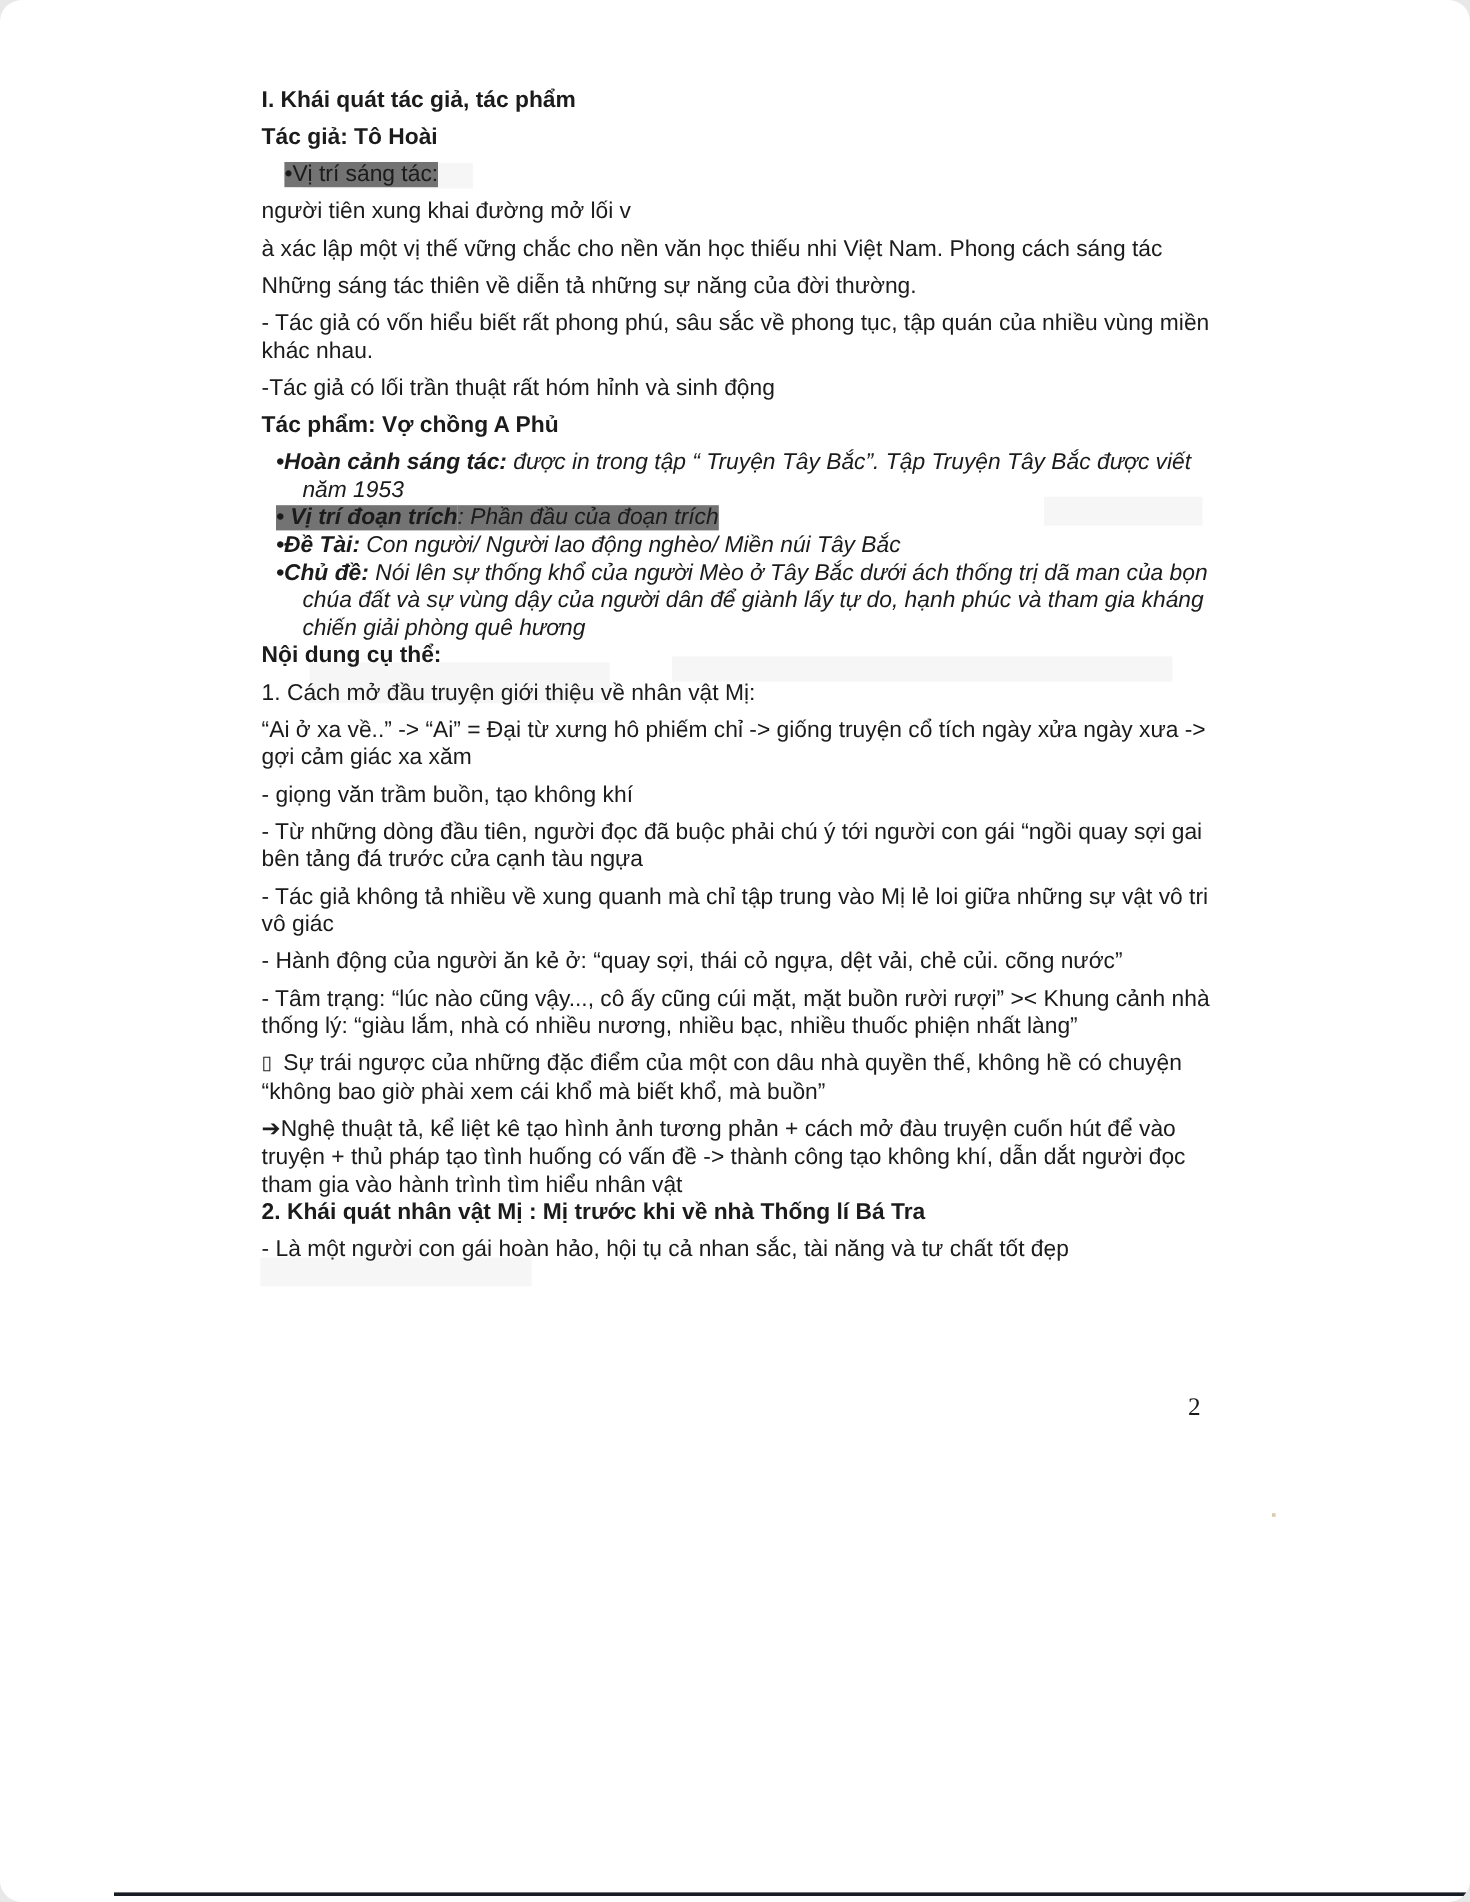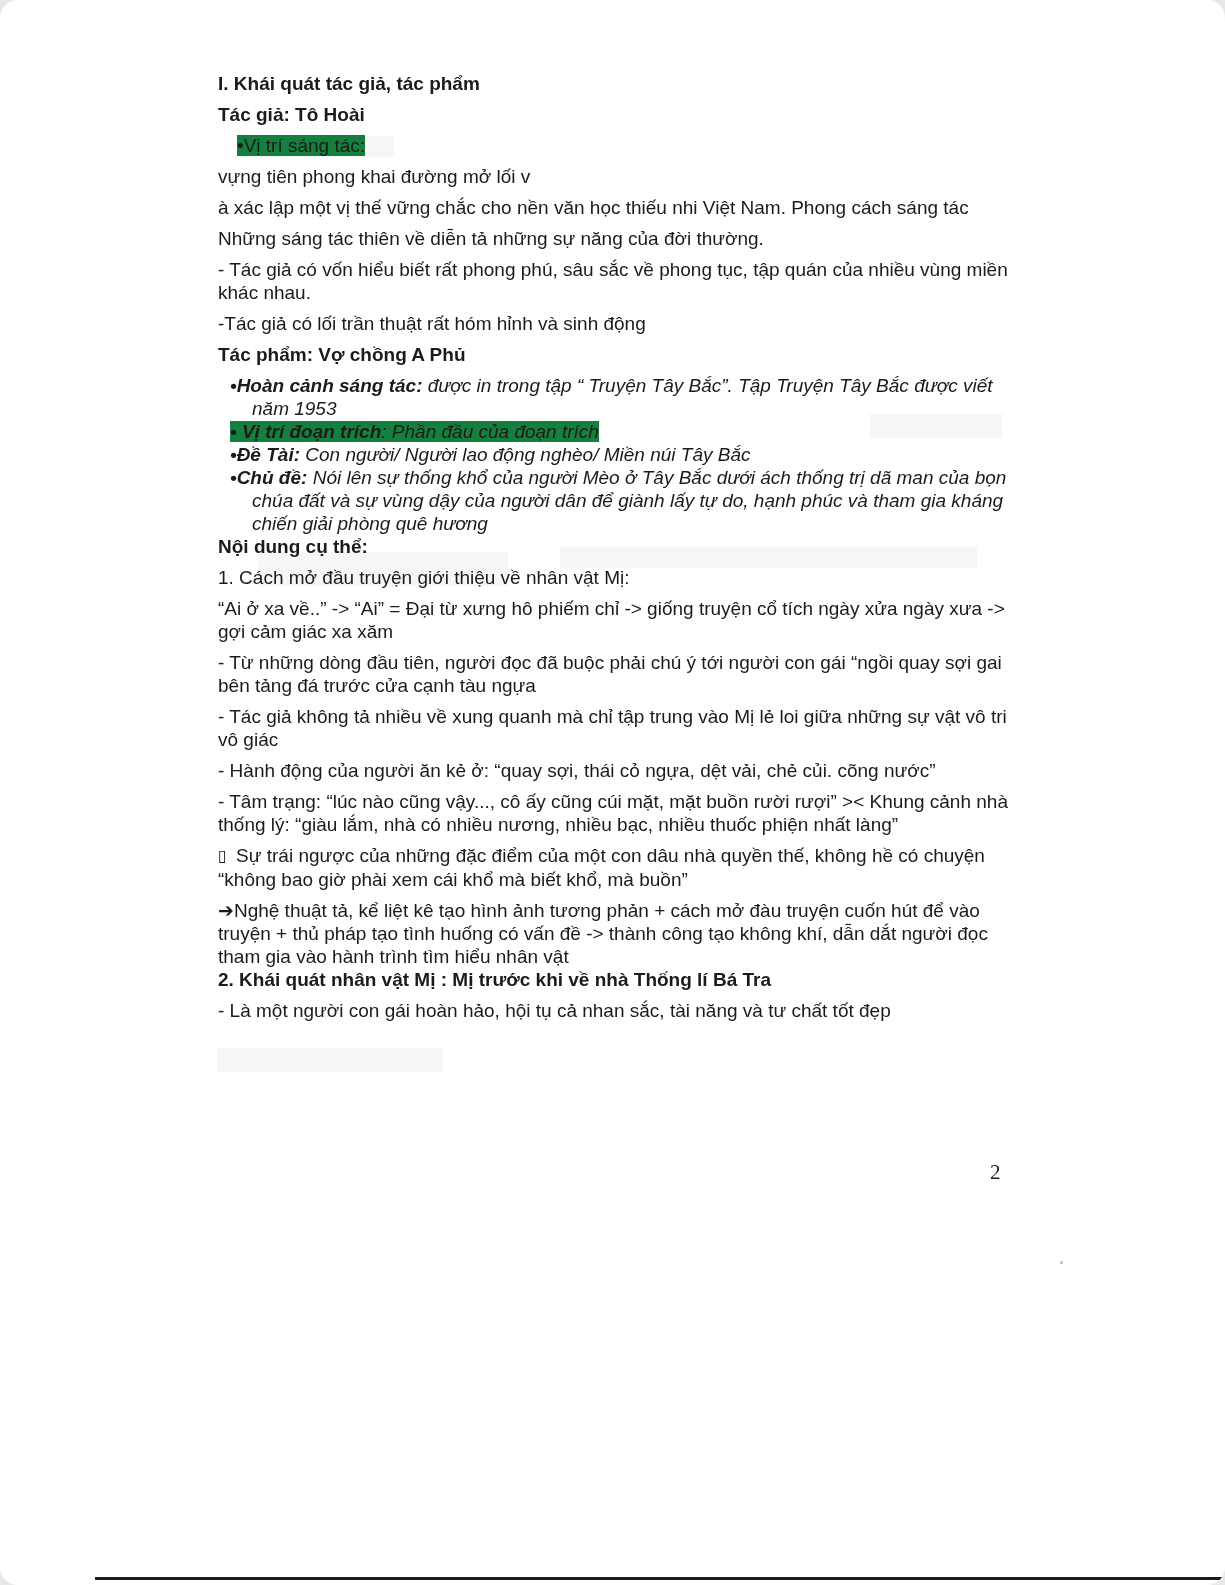--- a/index.html
+++ b/index.html
@@ -28,21 +28,21 @@
   .subhead{font-weight:bold;margin:0;}
   .bullet-line{margin:0 0 5px 0;padding-left:19px;}
   .tight{margin:0 0 6px 0;}
   .worklist{list-style:none;margin:2px 0 0 0;padding:0;}
   .worklist li{
     padding-left:34px;
     text-indent:-22px;
     margin:0;
     font-style:italic;
   }
-  .hl{background:#15803d;}
+  .hl{background:#737373;}
   .content-heading{font-weight:bold;margin:16px 0 8px 0;}
   .s1-heading{font-weight:normal;margin:0 0 9px 0;}
   .s2-heading{font-weight:bold;margin:47px 0 11px 0;}
   .marker-box{
     display:inline-block;
     font-size:16px;
     margin-right:4px;
     transform:translateY(-1px);
   }
   .marker-arrow{font-weight:bold;}
@@ -88,38 +88,39 @@
   <div class="artifact" style="left:258px;top:552px;width:250px;height:34px;"></div>
   <div class="artifact" style="left:217px;top:1048px;width:226px;height:24px;"></div>
 
   <div class="content">
 
     <p class="h1">I. Khái quát tác giả, tác phẩm</p>
 
     <p class="subhead">Tác giả: Tô Hoài</p>
     <p class="bullet-line"><span class="hl">•Vị trí sáng tác:</span></p>
 
-    <p class="tight">vựng tiên phong khai đường mở lối v</p>
+    <p class="tight">người tiên xung khai đường mở lối v</p>
     <p class="tight">à xác lập một vị thế vững chắc cho nền văn học thiếu nhi Việt Nam. Phong cách sáng tác</p>
     <p class="tight">Những sáng tác thiên về diễn tả những sự năng của đời thường.</p>
     <p>- Tác giả có vốn hiểu biết rất phong phú, sâu sắc về phong tục, tập quán của nhiều vùng miền khác nhau.</p>
     <p>-Tác giả có lối trần thuật rất hóm hỉnh và sinh động</p>
 
     <p class="subhead">Tác phẩm: Vợ chồng A Phủ</p>
     <ul class="worklist">
       <li><span class="b">•Hoàn cảnh sáng tác:</span><span> được in trong tập “ Truyện Tây Bắc”. Tập Truyện Tây Bắc được viết năm 1953</span></li>
       <li><span class="b hl">• Vị trí đoạn trích</span><span class="hl">: Phần đầu của đoạn trích</span></li>
       <li><span class="b">•Đề Tài:</span><span> Con người/ Người lao động nghèo/ Miền núi Tây Bắc</span></li>
       <li><span class="b">•Chủ đề:</span><span> Nói lên sự thống khổ của người Mèo ở Tây Bắc dưới ách thống trị dã man của bọn chúa đất và sự vùng dậy của người dân để giành lấy tự do, hạnh phúc và tham gia kháng chiến giải phòng quê hương</span></li>
     </ul>
 
     <p class="content-heading">Nội dung cụ thể:</p>
 
     <p class="s1-heading">1. Cách mở đầu truyện giới thiệu về nhân vật Mị:</p>
     <p>“Ai ở xa về..” -&gt; “Ai” = Đại từ xưng hô phiếm chỉ -&gt; giống truyện cổ tích ngày xửa ngày xưa -&gt; gợi cảm giác xa xăm</p>
+    <p>- giọng văn trầm buồn, tạo không khí</p>
     <p>- Từ những dòng đầu tiên, người đọc đã buộc phải chú ý tới người con gái “ngồi quay sợi gai bên tảng đá trước cửa cạnh tàu ngựa</p>
     <p>- Tác giả không tả nhiều về xung quanh mà chỉ tập trung vào Mị lẻ loi giữa những sự vật vô tri vô giác</p>
     <p>- Hành động của người ăn kẻ ở: “quay sợi, thái cỏ ngựa, dệt vải, chẻ củi. cõng nước”</p>
     <p>- Tâm trạng: “lúc nào cũng vậy..., cô ấy cũng cúi mặt, mặt buồn rười rượi” &gt;&lt; Khung cảnh nhà thống lý: “giàu lắm, nhà có nhiều nương, nhiều bạc, nhiều thuốc phiện nhất làng”</p>
     <p><span class="marker-box">▯</span><span> Sự trái ngược của những đặc điểm của một con dâu nhà quyền thế, không hề có chuyện “không bao giờ phài xem cái khổ mà biết khổ, mà buồn”</span></p>
     <p style="margin-bottom:0;"><span class="marker-arrow">➔</span><span>Nghệ thuật tả, kể liệt kê tạo hình ảnh tương phản + cách mở đàu truyện cuốn hút để vào truyện + thủ pháp tạo tình huống có vấn đề -&gt; thành công tạo không khí, dẫn dắt người đọc tham gia vào hành trình tìm hiểu nhân vật</span></p>
 
     <p class="s2-heading">2. Khái quát nhân vật Mị : Mị trước khi về nhà Thống lí Bá Tra</p>
     <p>- Là một người con gái hoàn hảo, hội tụ cả nhan sắc, tài năng và tư chất tốt đẹp</p>
 

